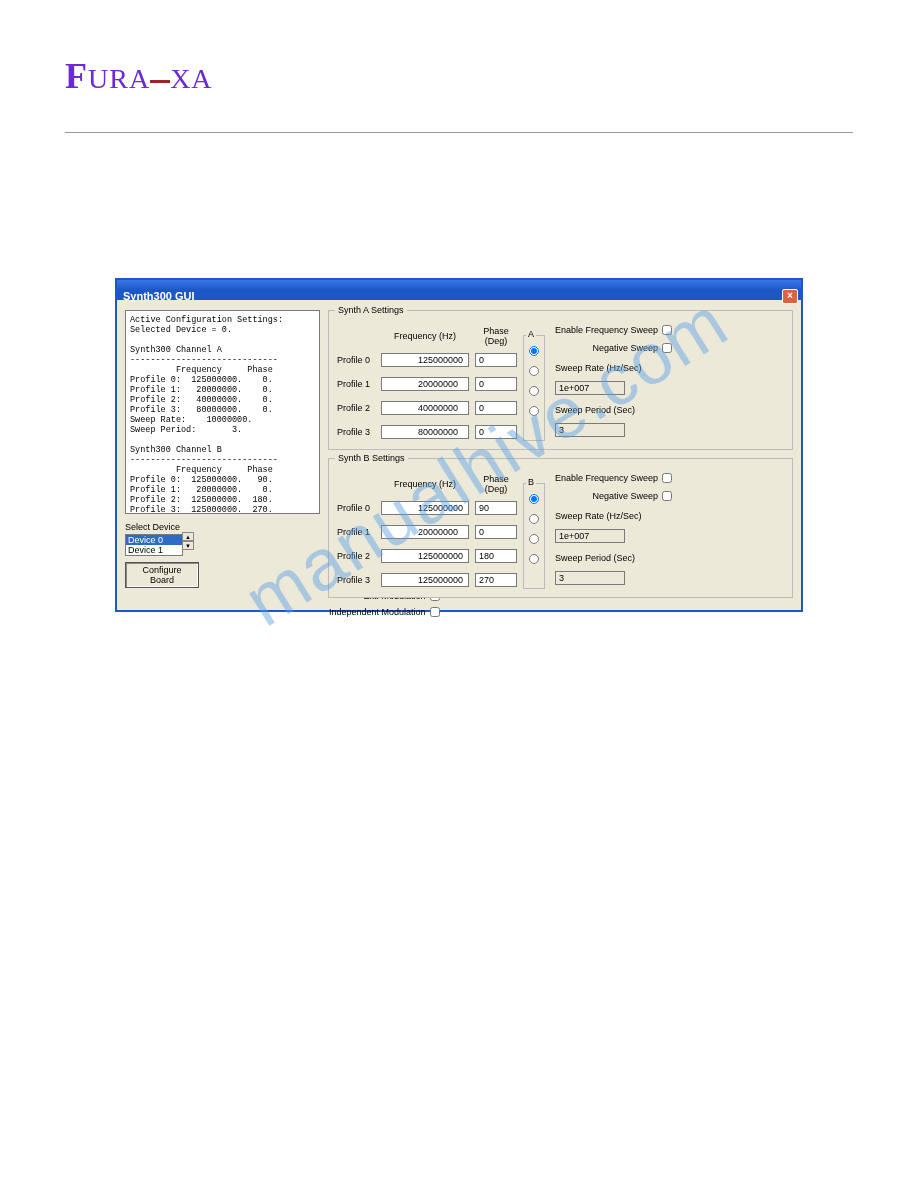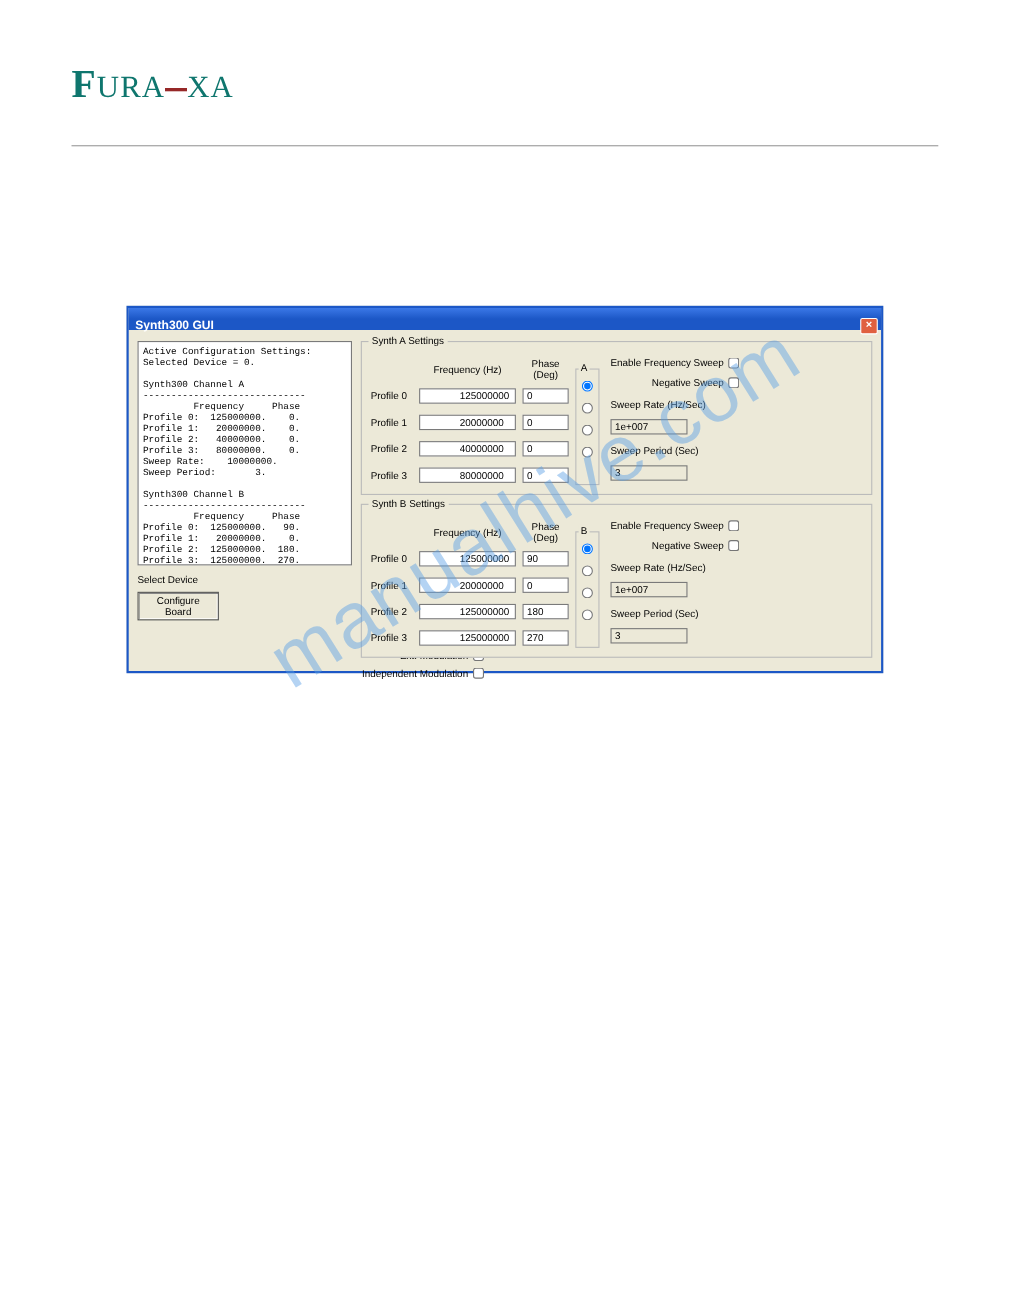--- a/index.html
+++ b/index.html
@@ -20,21 +20,21 @@
     display: flex;
     align-items: center;
     border-bottom: 1px solid #999;
     padding-bottom: 35px;
     margin-bottom: 20px;
   }
   .logo {
     font-family: "Georgia", serif;
     font-size: 28px;
     font-weight: normal;
-    color: #0f766e;
+    color: #6d28d9;
     letter-spacing: 1px;
   }
   .logo .F { font-size: 36px; font-weight: bold; }
   .logo-line {
     display:inline-block;
     width: 20px;
     height: 3px;
     background:#962828;
     vertical-align: middle;
   }
@@ -282,20 +282,30 @@
 -----------------------------
          Frequency     Phase
 Profile 0:  125000000.   90.
 Profile 1:   20000000.    0.
 Profile 2:  125000000.  180.
 Profile 3:  125000000.  270.
 Sweep Rate:    10000000.
 Sweep Period:       3.</div>
 
         <div class="select-device">Select Device</div>
+        <div class="devlist-wrap">
+          <div class="devlist">
+            <div class="sel">Device 0</div>
+            <div class="row">Device 1</div>
+          </div>
+          <div class="devspin">
+            <button>▲</button>
+            <button>▼</button>
+          </div>
+        </div>
 
         <button class="cfg-btn">Configure Board</button>
       </div>
 
       <div class="check-col">
         <div class="check-row">
           <span>Ext. Clock</span>
           <input type="checkbox" checked="" style="">
         </div>
         <div class="check-row">

